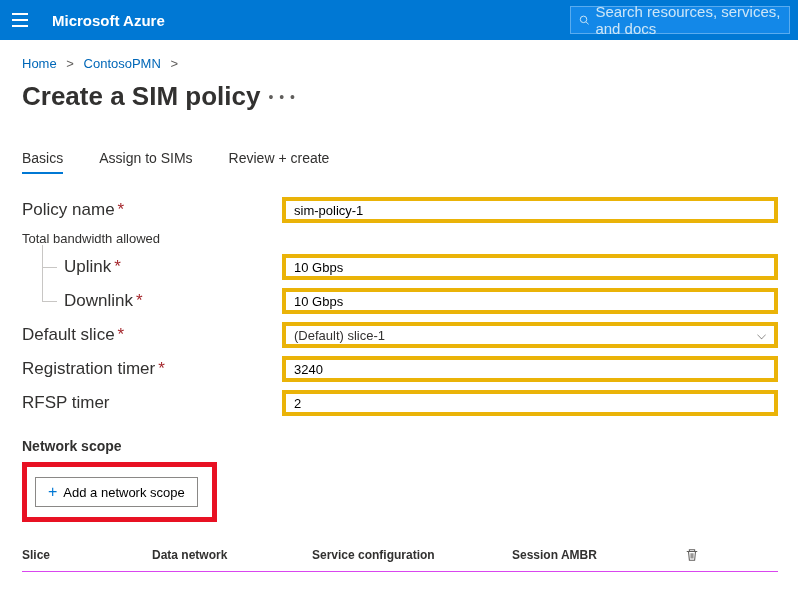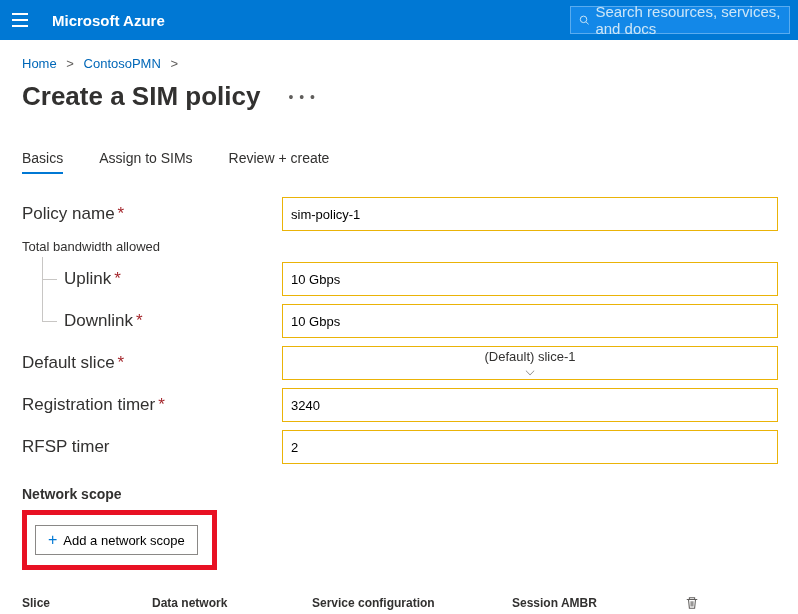--- a/index.html
+++ b/index.html
@@ -31,21 +31,21 @@
       align-items: center;
       padding: 0 8px;
       color: #cde6f7;
       font-size: 15px;
       gap: 6px;
     }
     .content { padding: 16px 20px 0 22px; }
     .breadcrumb { font-size: 13px; margin-bottom: 10px; }
     .breadcrumb a { color: #0067b8; text-decoration: none; }
     .breadcrumb .sep { color: #605e5c; margin: 0 6px; }
-    .page-title-row { display: flex; align-items: center; gap: 28px; margin-bottom: 32px; }
+    .page-title-row { display: flex; align-items: center; gap: 8px; margin-bottom: 32px; }
     .page-title { font-size: 26px; font-weight: 600; color: #323130; }
     .dots { color: #605e5c; font-size: 14px; letter-spacing: 1px; cursor: pointer; }
     .tabs { display: flex; gap: 36px; border-bottom: 1px solid transparent; margin-bottom: 22px;}
     .tab { font-size: 14px; padding: 6px 0; cursor: pointer; color: #323130; border-bottom: 2px solid transparent;}
     .tab.active { border-bottom: 2px solid #0078d4; color: #323130; font-weight: 400;}
     .form { max-width: 760px; }
     .form-row { display: flex; align-items: center; margin-bottom: 8px; }
     .form-label { width: 260px; font-size: 17px; color: #323130; display: flex; align-items: center; }
     .form-label.indent { padding-left: 42px; position: relative; }
     .form-label.indent::before {
@@ -55,28 +55,28 @@
       top: -12px;
       width: 14px;
       height: 22px;
       border-left: 1px solid #c8c6c4;
       border-bottom: 1px solid #c8c6c4;
     }
     .form-label.indent.second::before { top: -46px; height: 56px; }
     .req { color: #a4262c; margin-left: 3px; }
     .form-input, .form-select {
       flex: 1;
-      height: 34px;
-      border: 1px solid #eab308;
+      height: 26px;
+      border: 4px solid #eab308;
       padding: 2px 8px;
       font-size: 13px;
       font-family: inherit;
       background: #fff;
     }
-    .form-select { display: flex; align-items: center; justify-content: space-between; cursor: pointer; flex-direction: column; }
+    .form-select { display: flex; align-items: center; justify-content: space-between; cursor: pointer; }
     .section-title-group { font-size: 13px; color: #323130; margin: 4px 0 8px 0; }
     .section-title-bold { font-size: 14px; font-weight: 700; margin: 22px 0 8px 0; }
     .highlight-box {
       border: 5px solid #e81123;
       display: inline-block;
       padding: 10px 14px 10px 8px;
       margin-bottom: 20px;
     }
     .add-scope-btn {
       border: 1px solid #8a8886;

